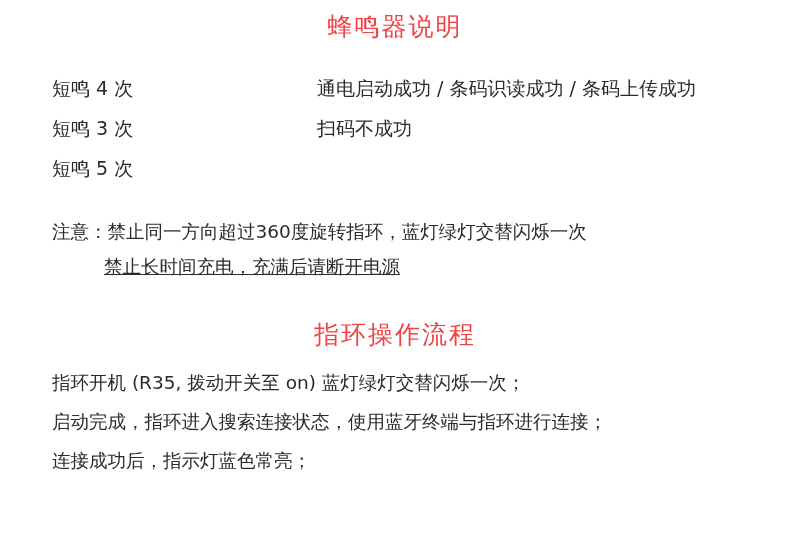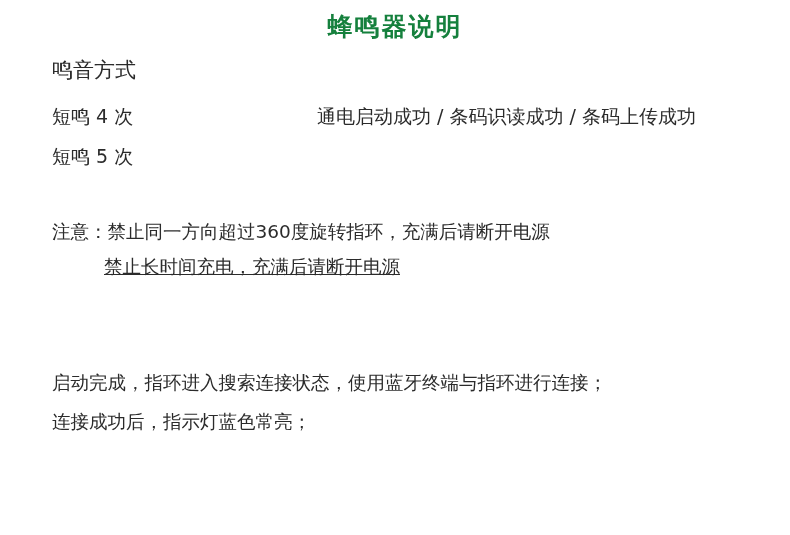--- a/index.html
+++ b/index.html
@@ -15,23 +15,23 @@
     overflow: hidden;
   }
   .page {
     position: relative;
     width: 790px;
     height: 535px;
     box-sizing: border-box;
   }
   .section-title {
     text-align: center;
-    color: #15803d;
+    color: #ef4444;
     font-size: 25px;
-    font-weight: bold;
+    font-weight: normal;
     letter-spacing: 2px;
   }
   #buzzer-title {
     position: absolute;
     left: 0;
     top: 10px;
     width: 790px;
   }
   .table-wrap {
     position: absolute;
@@ -96,39 +96,44 @@
 </head>
 <body>
 
 <div class="page">
 
   <div class="section-title" id="buzzer-title">蜂鸣器说明</div>
 
   <div class="table-wrap">
 
     <div class="row header-row">
-      <div class="col-a">鸣音方式</div>
     </div>
 
     <div class="row">
       <div class="col-a">短鸣 4 次</div>
       <div class="col-b">通电启动成功 / 条码识读成功 / 条码上传成功</div>
     </div>
 
+    <div class="row">
+      <div class="col-a">短鸣 3 次</div>
+      <div class="col-b">扫码不成功</div>
+    </div>
 
     <div class="row">
       <div class="col-a">短鸣 5 次</div>
     </div>
 
   </div>
 
   <div class="notes">
-    <div class="note-line">注意：禁止同一方向超过360度旋转指环，充满后请断开电源</div>
+    <div class="note-line">注意：禁止同一方向超过360度旋转指环，蓝灯绿灯交替闪烁一次</div>
     <div class="note-line indent">禁止长时间充电，充满后请断开电源</div>
   </div>
 
+  <div class="section-title" id="ring-title">指环操作流程</div>
 
   <div class="steps">
+    <div class="step-line">指环开机 (R35, 拨动开关至 on) 蓝灯绿灯交替闪烁一次；</div>
     <div class="step-line">启动完成，指环进入搜索连接状态，使用蓝牙终端与指环进行连接；</div>
     <div class="step-line">连接成功后，指示灯蓝色常亮；</div>
   </div>
 
 </div>
 
 </body></html>

